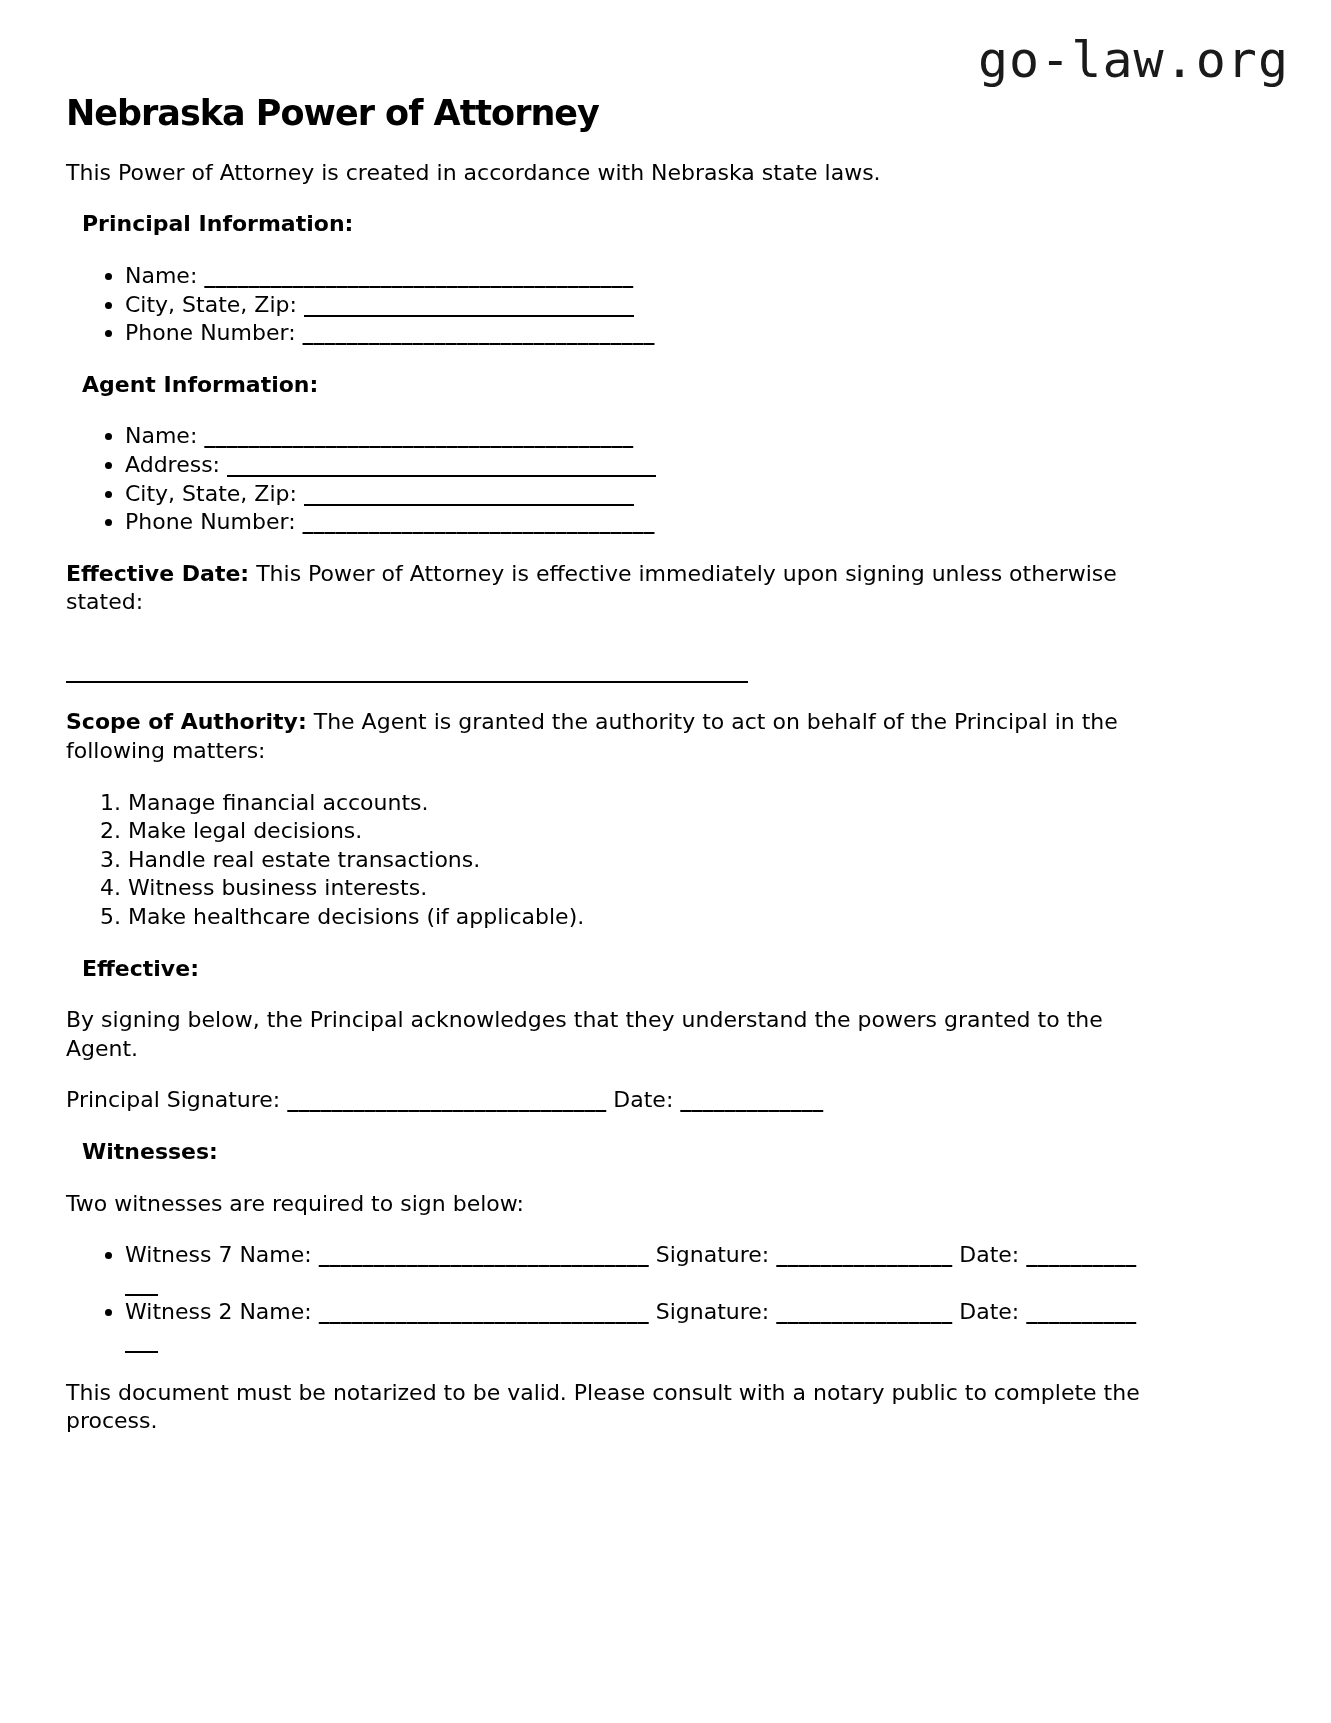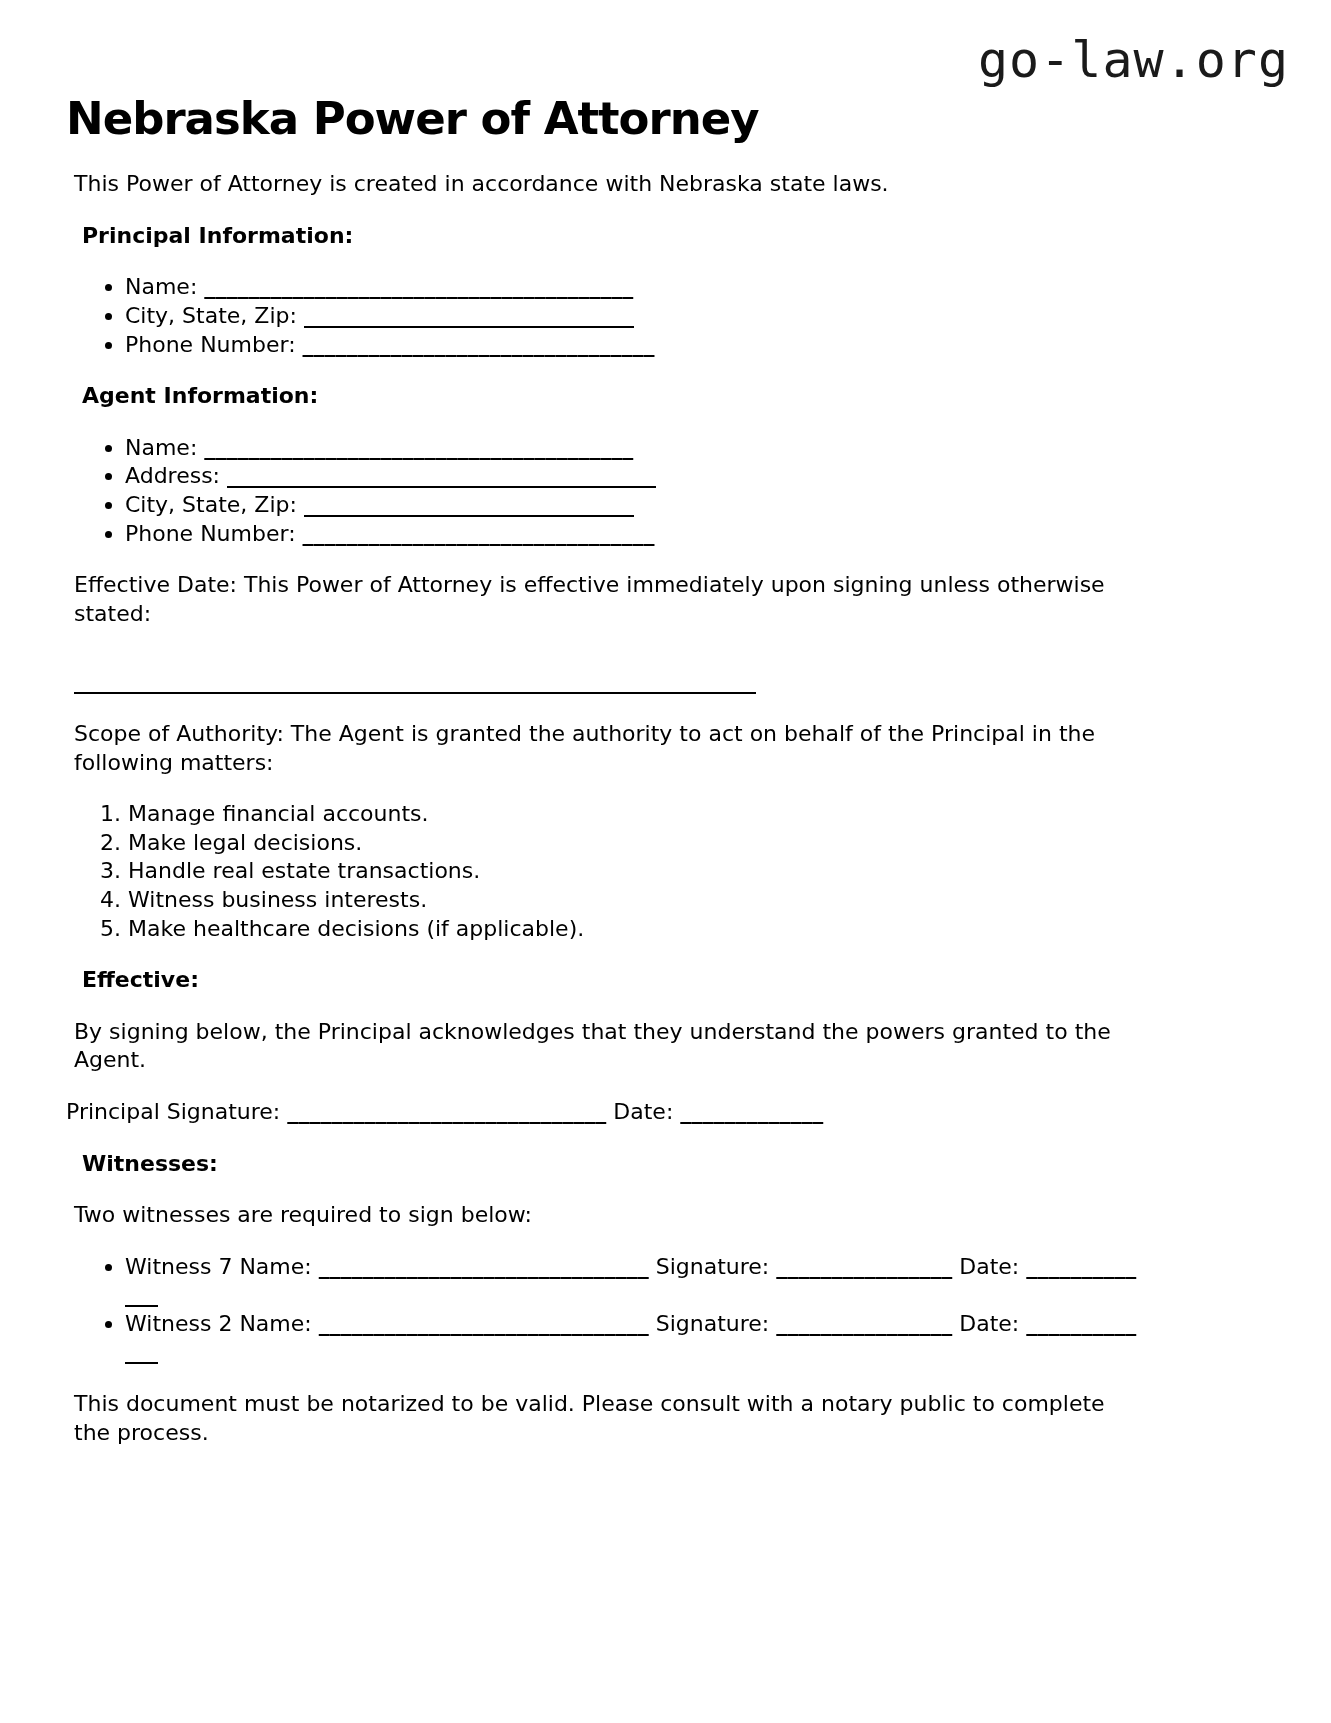--- a/index.html
+++ b/index.html
@@ -24,30 +24,30 @@
     font-family: "DejaVu Sans Mono", monospace;
     font-size: 50px;
     font-weight: 400;
     text-align: right;
     line-height: 1.05;
     letter-spacing: 1px;
     color: #1a1a1a;
     padding-right: 2px;
   }
   h1.doc-title {
-    font-size: 45px;
+    font-size: 35px;
     font-weight: bold;
     letter-spacing: -1px;
     margin: 6px 0 26px 0;
     line-height: 1.15;
   }
   .content { width: 1080px; }
-  p { margin: 23px 8px; }
+  p { margin: 23px 0; }
   .section-heading { font-weight: bold; margin: 23px 16px; }
-  strong.inline-label { font-weight: normal; }
+  strong.inline-label { font-weight: bold; }
   ul.field-list { margin: 23px 0; padding-left: 59px; list-style-type: disc; }
   ol.scope-list { margin: 23px 0; padding-left: 62px; list-style-type: decimal; }
   li { line-height: 1.3; }
   .blank { white-space: normal; word-break: break-all; letter-spacing: 0; font-weight: bold; }
   .standalone-blank { margin-top: 40px; }
   .sig-row { margin: 23px 0; }
 </style>
 </head>
 <body>
 

